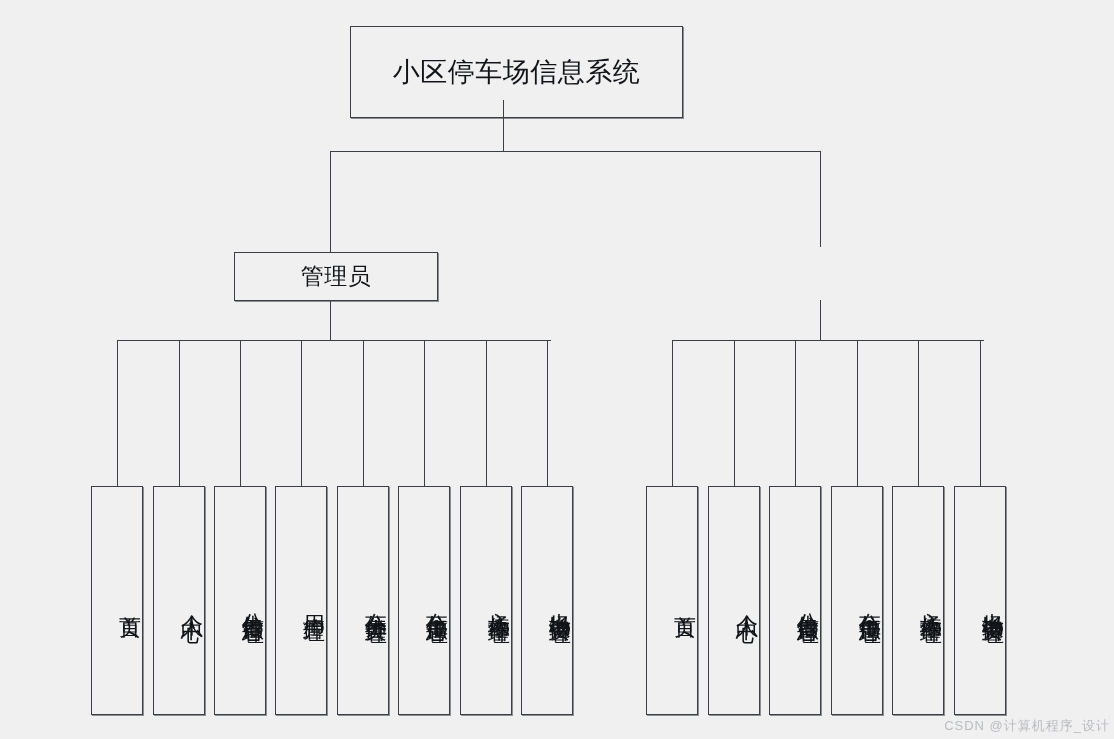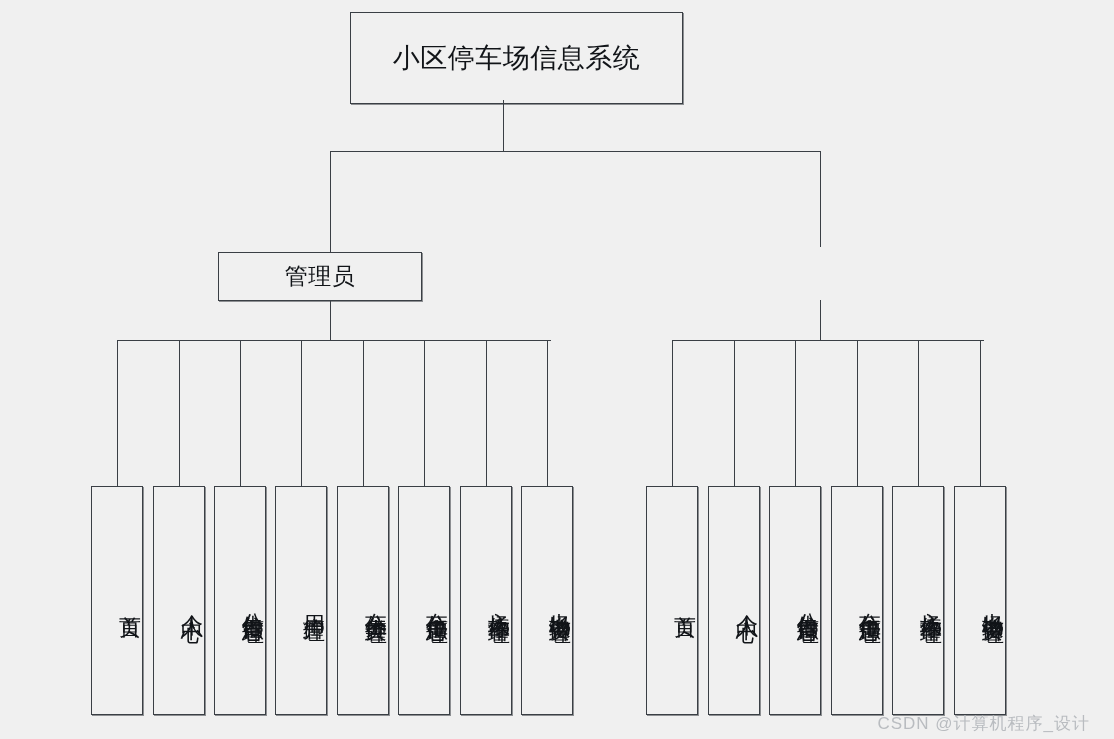--- a/index.html
+++ b/index.html
@@ -29,30 +29,30 @@
     border: 1px solid #3a3f45;
     box-shadow: 1px 1px 0 rgba(60,64,70,0.55);
     display: flex;
     align-items: center;
     justify-content: center;
     color: #111418;
     letter-spacing: 0.5px;
   }
   .node-root {
     left: 350px;
-    top: 12px;
+    top: 26px;
     width: 333px;
     height: 92px;
     font-size: 27px;
   }
   .node-branch {
     font-size: 23px;
   }
   .node-branch.admin {
-    left: 218px;
+    left: 234px;
     top: 252px;
     width: 204px;
     height: 49px;
   }
   .node-branch.user {
     left: 735px;
     top: 247px;
     width: 172px;
     height: 53px;
   }
@@ -77,23 +77,23 @@
     letter-spacing: 2px;
   }
   .conn {
     position: absolute;
     background: #3a3f45;
   }
   .conn.v { width: 1px; }
   .conn.h { height: 1px; }
   .watermark {
     position: absolute;
-    right: 24px;
+    right: 4px;
     bottom: 4px;
-    font-size: 17px;
+    font-size: 13px;
     color: #b9bcc0;
     letter-spacing: 1px;
     white-space: nowrap;
   }
 </style>
 </head>
 <body>
 
 <div id="diagram">
 

